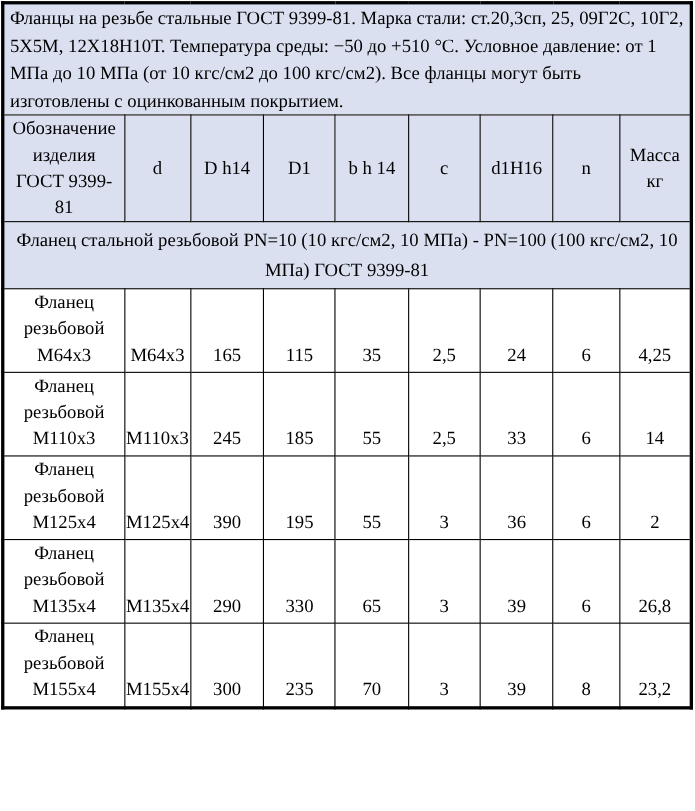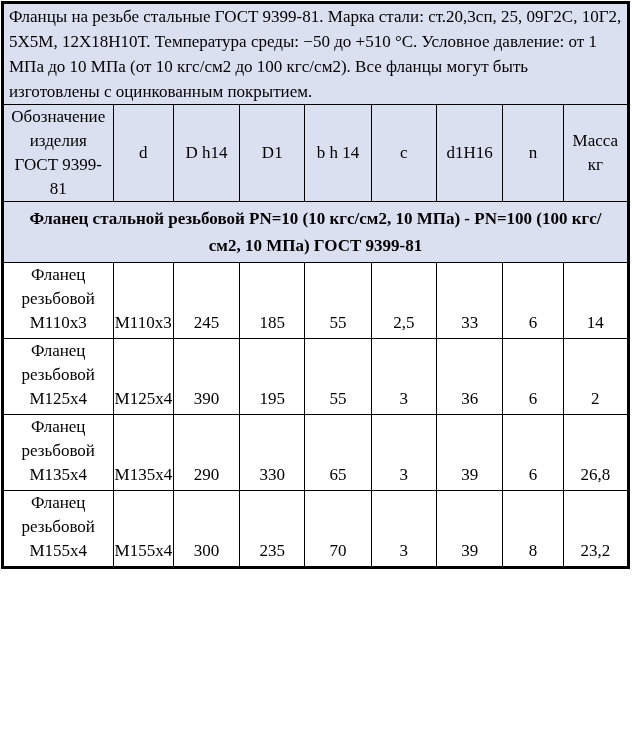--- a/index.html
+++ b/index.html
@@ -41,21 +41,21 @@
     font-weight: normal;
     font-size: 17px;
     line-height: 24px;
     padding: 0 3px;
   }
   .section-row td {
     background: var(--hdr-bg, #dbe0f1);
     height: 60px;
     text-align: center;
     vertical-align: middle;
-    font-weight: bold;
+    font-weight: normal;
     font-size: 17px;
     line-height: 27px;
     padding: 0 10px;
   }
   tbody.data td {
     background: #ffffff;
     height: 66px;
     text-align: center;
     vertical-align: bottom;
     font-size: 17px;
@@ -93,20 +93,31 @@
           <th>d1H16</th>
           <th>n</th>
           <th>Масса кг</th>
         </tr>
       <tr class="section-row">
         <td colspan="9">Фланец стальной резьбовой PN=10 (10 кгс/см2, 10 МПа) - PN=100 (100 кгс/см2, 10 МПа) ГОСТ 9399-81</td>
       </tr>
     </thead>
     <tbody class="data">
         <tr>
+          <td>Фланец резьбовой М64х3</td>
+          <td>М64х3</td>
+          <td>165</td>
+          <td>115</td>
+          <td>35</td>
+          <td>2,5</td>
+          <td>24</td>
+          <td>6</td>
+          <td>4,25</td>
+        </tr>
+        <tr>
           <td>Фланец резьбовой М110х3</td>
           <td>М110х3</td>
           <td>245</td>
           <td>185</td>
           <td>55</td>
           <td>2,5</td>
           <td>33</td>
           <td>6</td>
           <td>14</td>
         </tr>

